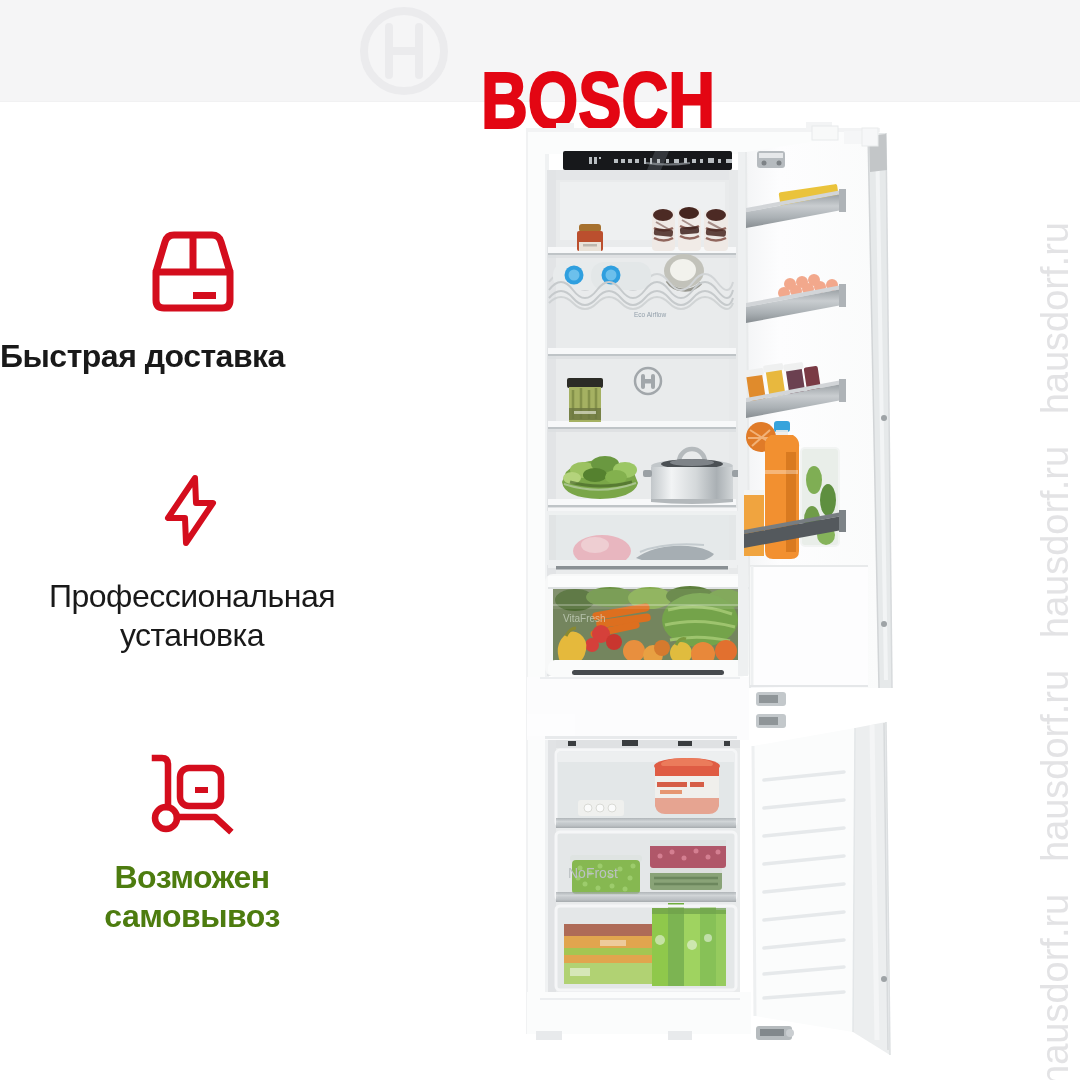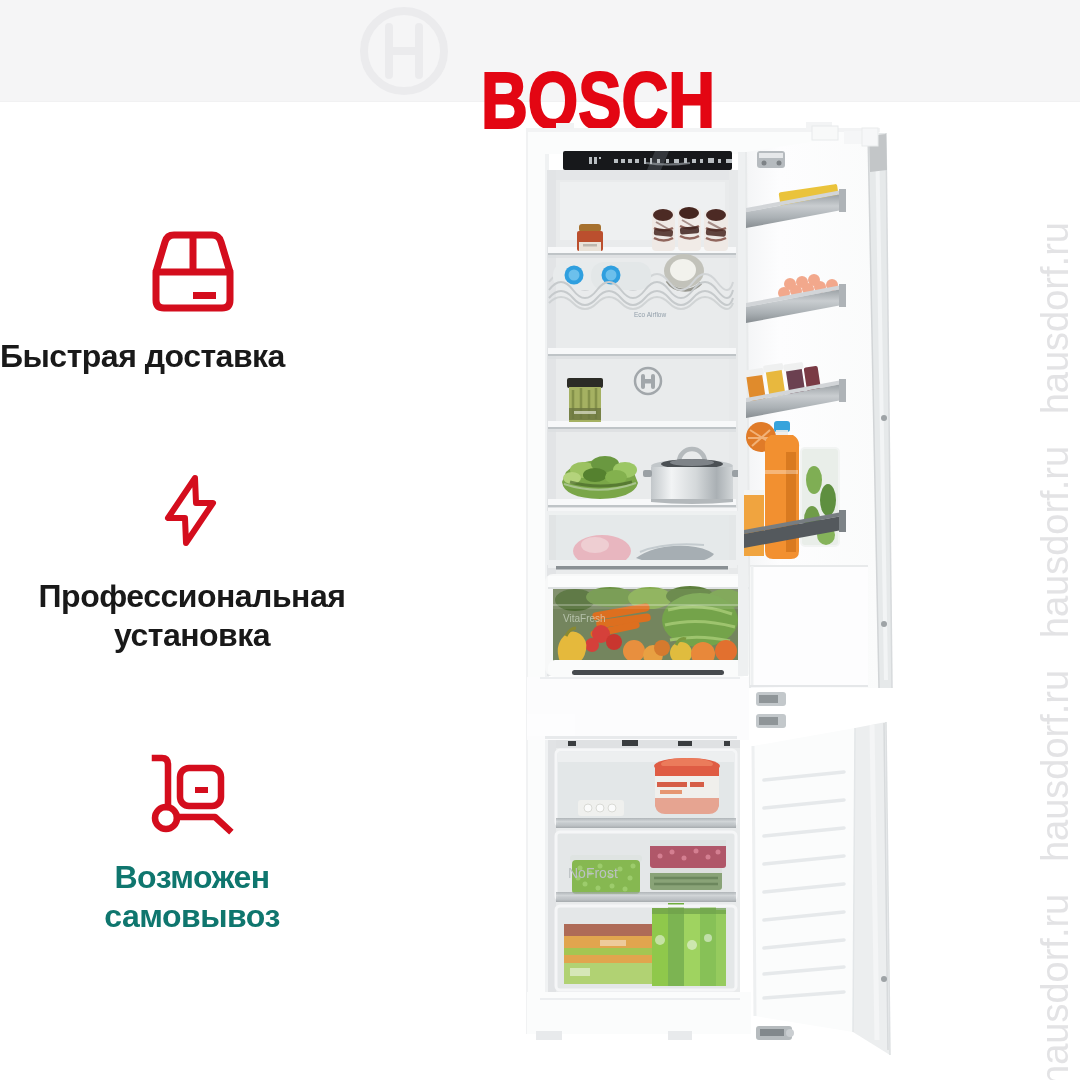--- a/index.html
+++ b/index.html
@@ -31,33 +31,33 @@
   </g>
   <rect x="45" y="64" width="23" height="7" fill="#d40d1d"></rect>
 </svg>
 
 <div class="abs" style="left:0;top:338px;width:384px;text-align:left;font-size:32px;font-weight:bold;letter-spacing:-0.5px;color:#191919;">Быстрая доставка</div>
 
 <svg class="abs" style="left:162px;top:474px;" width="58" height="76" viewBox="0 0 58 76">
   <path d="M33,4 L6,44 L23,44 L24,69 L51,29 L34,29 Z" fill="none" stroke="#d40d1d" stroke-width="6" stroke-linejoin="round"></path>
 </svg>
 
-<div class="abs" style="left:0;top:577px;width:384px;text-align:center;font-size:32px;font-weight:bold;letter-spacing:-0.5px;color:#191919;line-height:39px;">Профессиональная<br>установка</div>
+<div class="abs" style="left:0;top:577px;width:384px;text-align:center;font-size:32px;font-weight:normal;letter-spacing:-0.5px;color:#191919;line-height:39px;">Профессиональная<br>установка</div>
 
 <svg class="abs" style="left:151px;top:750px;" width="90" height="88" viewBox="0 0 90 88">
   <g fill="none" stroke="#d40d1d" stroke-width="6.5" stroke-linejoin="round" stroke-linecap="square">
     <path d="M4,8 L11,8 Q17,8 17,15 L17,57"></path>
     <circle cx="15" cy="68" r="11"></circle>
     <path d="M26,67 L64,67 L78,80"></path>
     <rect x="29" y="18" width="41" height="38" rx="9"></rect>
   </g>
   <rect x="44" y="37" width="13" height="6" fill="#d40d1d"></rect>
 </svg>
 
-<div class="abs" style="left:0;top:858px;width:384px;text-align:center;font-size:32px;font-weight:bold;letter-spacing:-0.5px;color:#0f766e;line-height:39px;">Возможен<br>самовывоз</div>
+<div class="abs" style="left:0;top:858px;width:384px;text-align:center;font-size:32px;font-weight:bold;letter-spacing:-0.5px;color:#4d7c0f;line-height:39px;">Возможен<br>самовывоз</div>
 
 <div class="abs" style="left:1034px;top:1086px;transform:rotate(-90deg);transform-origin:top left;font-size:38px;color:#e3e3e5;white-space:nowrap;">hausdorf.ru&nbsp;&nbsp;&nbsp;hausdorf.ru&nbsp;&nbsp;&nbsp;hausdorf.ru&nbsp;&nbsp;&nbsp;hausdorf.ru</div>
 
 <svg id="fridge" class="abs" style="left:0;top:0;" width="1080" height="1080" viewBox="0 0 1080 1080">
 <defs>
   <linearGradient id="steel" x1="0" y1="0" x2="0" y2="1">
     <stop offset="0" stop-color="#9aa0a4"></stop>
         <stop offset="0.35" stop-color="#c9cdd0"></stop>
     <stop offset="0.7" stop-color="#aab0b4"></stop>
         <stop offset="1" stop-color="#878d91"></stop>

